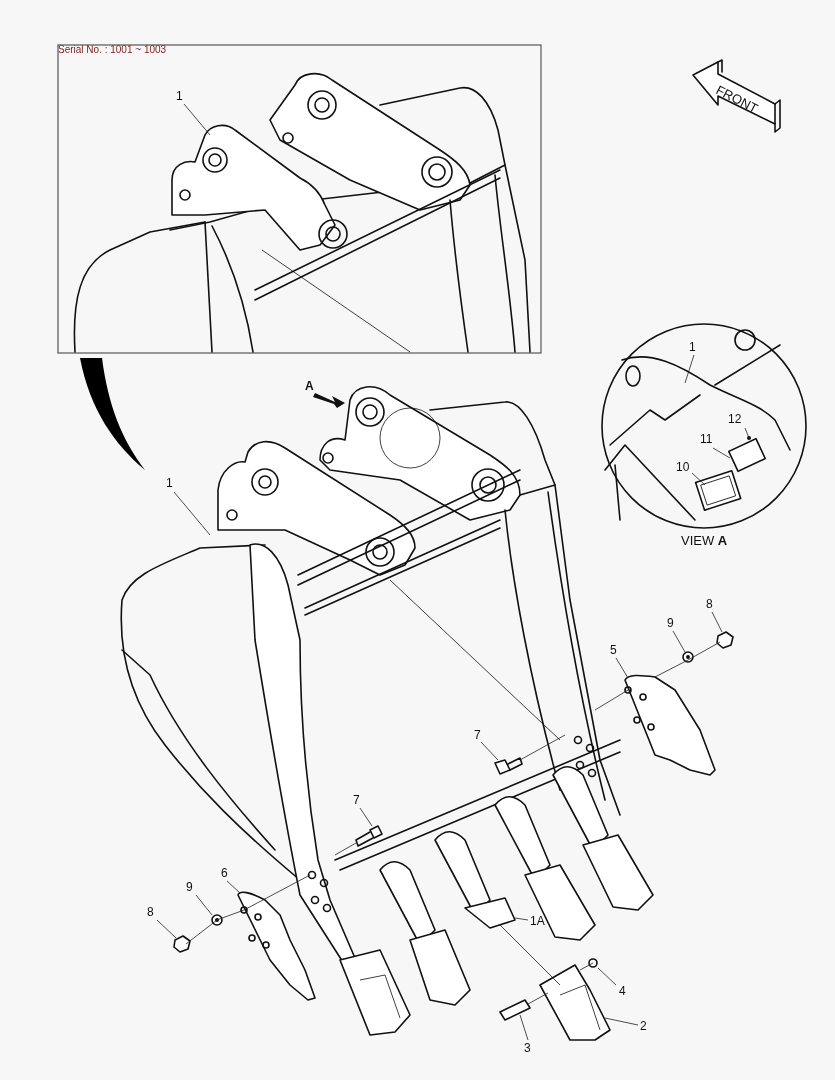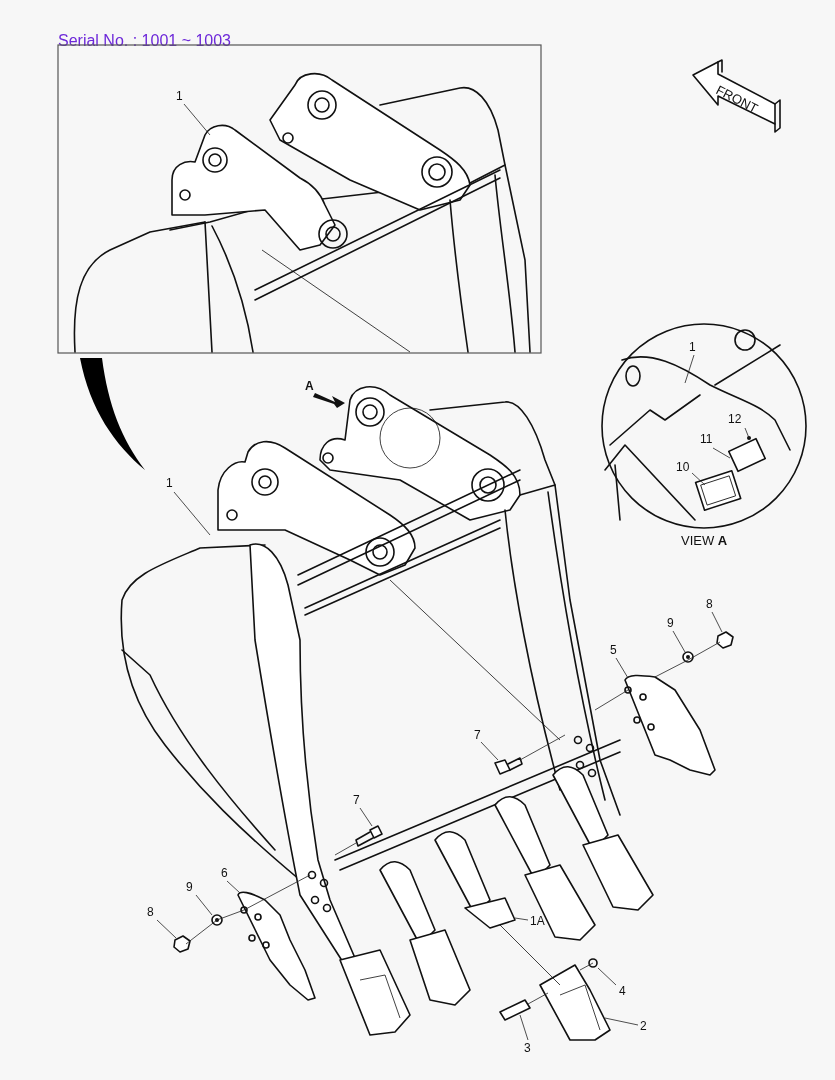--- a/index.html
+++ b/index.html
@@ -1,18 +1,18 @@
 <!DOCTYPE html>
 <html><head>
 <meta charset="utf-8">
 <style>
   html, body { margin: 0; padding: 0; }
   body { width: 835px; height: 1080px; background: #f7f7f7; position: relative; overflow: hidden;
          font-family: "Liberation Sans", sans-serif; color: #111; }
-  .serial { position: absolute; left: 58px; top: 32px; font-size: 16px; color: #6d28d9; }
+  .serial { position: absolute; left: 58px; top: 44px; font-size: 10px; color: #7f1d1d; }
   svg.canvas { position: absolute; left: 0; top: 0; }
   .lbl { font-family: "Liberation Sans", sans-serif; font-size: 12px; fill: #111; }
   .view { font-family: "Liberation Sans", sans-serif; font-size: 13px; fill: #111; }
   .front { font-family: "Liberation Sans", sans-serif; font-size: 13px; fill: #111; }
   .stroke { fill: none; stroke: #111; stroke-width: 1.6; stroke-linejoin: round; stroke-linecap: round; }
   .thin { fill: none; stroke: #111; stroke-width: 0.8; }
   .leader { fill: none; stroke: #222; stroke-width: 0.8; }
   .fillw { fill: #fff; stroke: #111; stroke-width: 1.6; stroke-linejoin: round; }
   .frame { fill: none; stroke: #555; stroke-width: 1.2; }
 </style>

